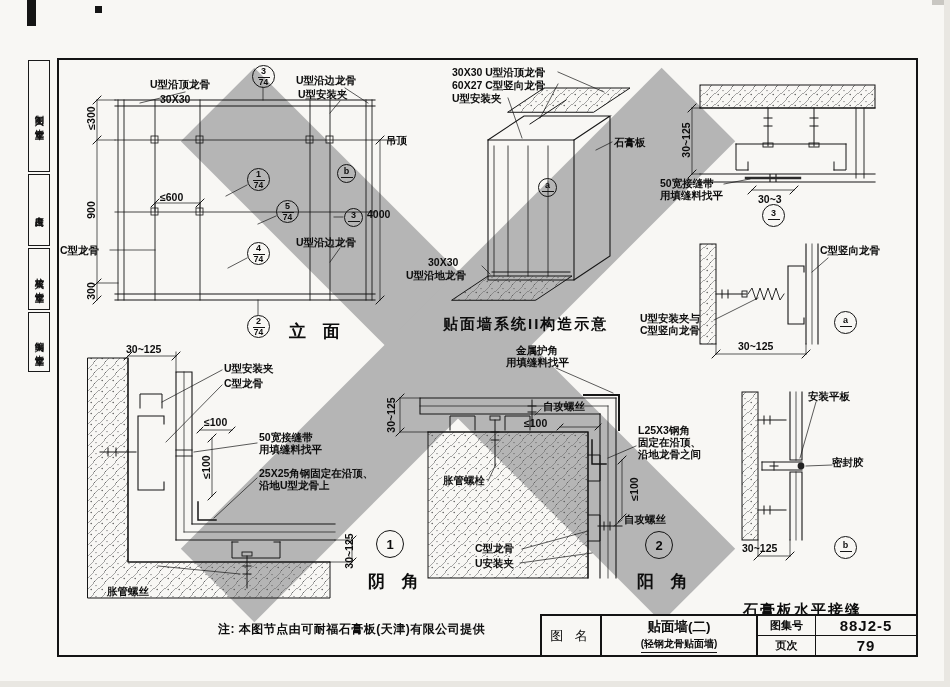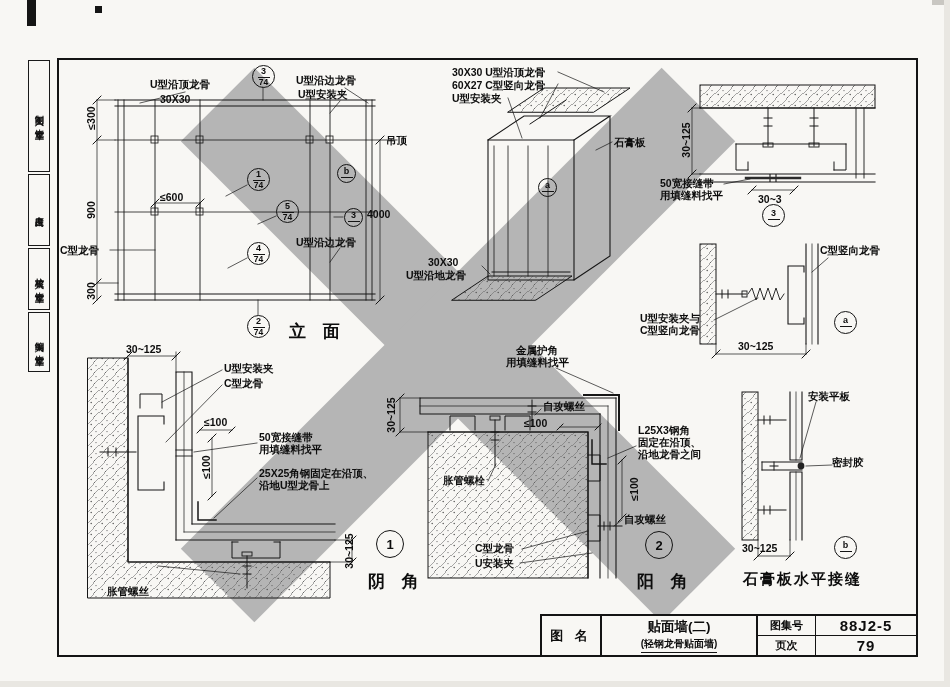--- a/index.html
+++ b/index.html
@@ -18,21 +18,21 @@
   .note{font-size:12px;letter-spacing:.5px}
   .bub{position:absolute;z-index:4;width:23px;height:23px;border:1.3px solid #141414;border-radius:50%;display:flex;flex-direction:column;align-items:center;justify-content:center;line-height:1;color:#0d0d0d}
   .bub .num{font-size:9px;font-weight:700;padding-bottom:1px}
   .bub .den{font-size:8.5px;font-weight:700;border-top:1px solid #141414;min-width:12px;min-height:3px;text-align:center;padding-top:.5px}
   .bub.sm{width:19px;height:19px}
   .bub.big{width:28px;height:28px}
   .bub .solo{font-size:13px;font-weight:700}
   .side-box{position:absolute;left:28px;width:22px;border:1.5px solid #1a1a1a;background:#f8f7f4;z-index:3;display:flex;align-items:center;justify-content:center;writing-mode:vertical-rl;text-orientation:upright;font-size:9px;font-weight:700;letter-spacing:1px;color:#111}
   .tb{position:absolute;left:540px;top:614px;width:378px;height:43px;border:2px solid #141414;z-index:5;display:flex;color:#0d0d0d;background:#f8f7f4}
   .tb .c{display:flex;align-items:center;justify-content:center}
-  .tb-name-label{width:60px;border-right:2px solid #141414;font-size:13px;font-weight:700;letter-spacing:4px}
+  .tb-name-label{width:60px;border-right:2px solid #141414;font-size:13px;font-weight:400;letter-spacing:4px}
   .tb-name{width:156px;border-right:2px solid #141414;flex-direction:column;gap:1px}
   .tb-name .l1{font-size:13.5px;font-weight:700}
   .tb-name .l2{font-size:10px;font-weight:700;border-bottom:1.2px solid #141414;padding-bottom:1px}
   .tb-right{flex:1;display:flex;flex-direction:column}
   .tb-row{flex:1;display:flex}
   .tb-row.top{border-bottom:1.5px solid #141414}
   .tb-key{width:58px;border-right:1.5px solid #141414;font-size:11px;font-weight:700}
   .tb-val{flex:1;font-size:15px;font-weight:700;letter-spacing:1px}
   .art{position:absolute;z-index:6;background:#151515}
 </style>
@@ -226,20 +226,21 @@
   <div class="lbl" style="left:452px;top:66px">30X30 U型沿顶龙骨</div>
   <div class="lbl" style="left:452px;top:79px">60X27 C型竖向龙骨</div>
   <div class="lbl" style="left:452px;top:92px">U型安装夹</div>
   <div class="lbl" style="left:614px;top:136px">石膏板</div>
   <div class="lbl" style="left:428px;top:256px">30X30</div>
   <div class="lbl" style="left:406px;top:269px">U型沿地龙骨</div>
   <div class="bub sm" style="left:538px;top:178px">
       <span class="num">a</span>
       <span class="den"></span>
     </div>
+  <div class="lbl t15" style="left:443px;top:315px">贴面墙系统II构造示意</div>
 
   <div class="lbl rot" style="left:664px;top:134px;width:44px">30~125</div>
   <div class="lbl" style="left:660px;top:177px">50宽接缝带</div>
   <div class="lbl" style="left:660px;top:189px">用填缝料找平</div>
   <div class="lbl" style="left:758px;top:193px">30~3</div>
   <div class="bub" style="left:762px;top:204px">
       <span class="num">3</span>
       <span class="den"></span>
     </div>
 
@@ -252,21 +253,21 @@
       <span class="den"></span>
     </div>
 
   <div class="lbl" style="left:808px;top:390px">安装平板</div>
   <div class="lbl" style="left:832px;top:456px">密封胶</div>
   <div class="lbl" style="left:742px;top:542px">30~125</div>
   <div class="bub" style="left:834px;top:536px">
       <span class="num">b</span>
       <span class="den"></span>
     </div>
-  <div class="lbl t15" style="left:743px;top:570px">石膏板水平接缝</div>
+  <div class="lbl t15" style="left:743px;top:601px">石膏板水平接缝</div>
 
   <div class="lbl" style="left:126px;top:343px">30~125</div>
   <div class="lbl" style="left:224px;top:362px">U型安装夹</div>
   <div class="lbl" style="left:224px;top:377px">C型龙骨</div>
   <div class="lbl" style="left:204px;top:416px">≤100</div>
   <div class="lbl" style="left:259px;top:431px">50宽接缝带</div>
   <div class="lbl" style="left:259px;top:443px">用填缝料找平</div>
   <div class="lbl" style="left:259px;top:467px">25X25角钢固定在沿顶、</div>
   <div class="lbl" style="left:259px;top:479px">沿地U型龙骨上</div>
   <div class="lbl rot" style="left:188px;top:461px;width:36px">≤100</div>
@@ -288,20 +289,21 @@
   <div class="lbl bg" style="left:442px;top:474px">胀管螺栓</div>
   <div class="lbl rot" style="left:616px;top:483px;width:36px">≤100</div>
   <div class="lbl" style="left:624px;top:513px">自攻螺丝</div>
   <div class="lbl bg" style="left:474px;top:542px">C型龙骨</div>
   <div class="lbl bg" style="left:474px;top:557px">U安装夹</div>
   <div class="bub big" style="left:645px;top:531px">
       <span class="solo">2</span>
     </div>
   <div class="lbl t17" style="left:637px;top:572px">阳 角</div>
 
+  <div class="lbl note" style="left:218px;top:623px">注: 本图节点由可耐福石膏板(天津)有限公司提供</div>
 
   <div class="tb">
     <div class="c tb-name-label">图 名</div>
     <div class="c tb-name">
       <span class="l1">贴面墙(二)</span>
       <span class="l2">(轻钢龙骨贴面墙)</span>
     </div>
     <div class="tb-right">
       <div class="tb-row top">
         <div class="c tb-key">图集号</div>

